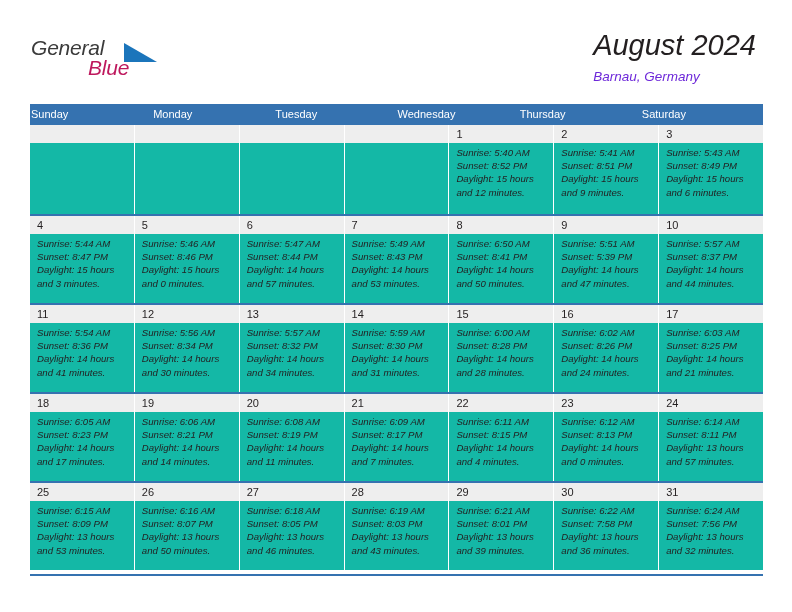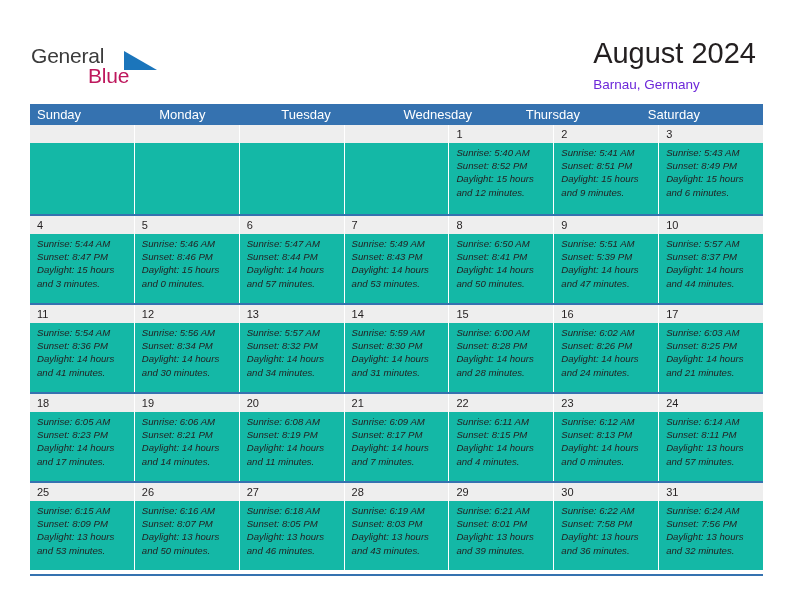--- a/index.html
+++ b/index.html
@@ -18,23 +18,24 @@
     position: relative;
     width: 792px;
     height: 612px;
     box-sizing: border-box;
   }
 
   
   .header {
     position: absolute;
     left: 0;
-    top: 8px;
+    top: 0;
     width: 792px;
     height: 100px;
+    font-style: italic;
   }
   .logo {
     position: absolute;
     left: 31px;
     top: 36px;
     width: 180px;
     height: 48px;
   }
   .logo-general {
     position: absolute;
@@ -95,23 +96,23 @@
     width: 733px;
   }
   .weekday-row {
     display: flex;
     background: #3572b0;
     height: 21px;
   }
   .weekday {
     flex: 1 1 0;
     color: #ffffff;
-    font-size: 13px;
+    font-size: 11px;
     line-height: 21px;
-    padding-left: 7px;
+    padding-left: 1px;
     box-sizing: border-box;
     white-space: nowrap;
     font-family: "Liberation Sans", sans-serif;
   }
 
   .week-row {
     display: flex;
     border-top: 2px solid #3572b0;
     height: 89px;
     box-sizing: border-box;

